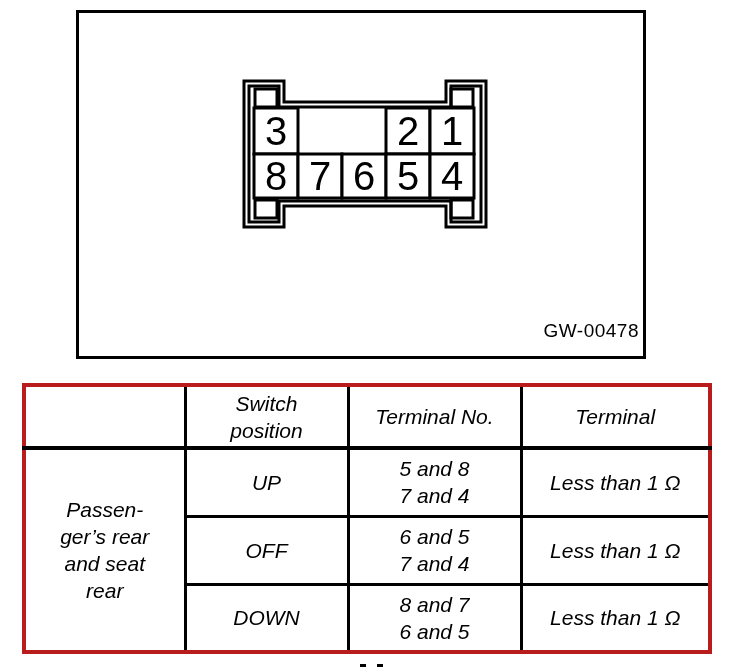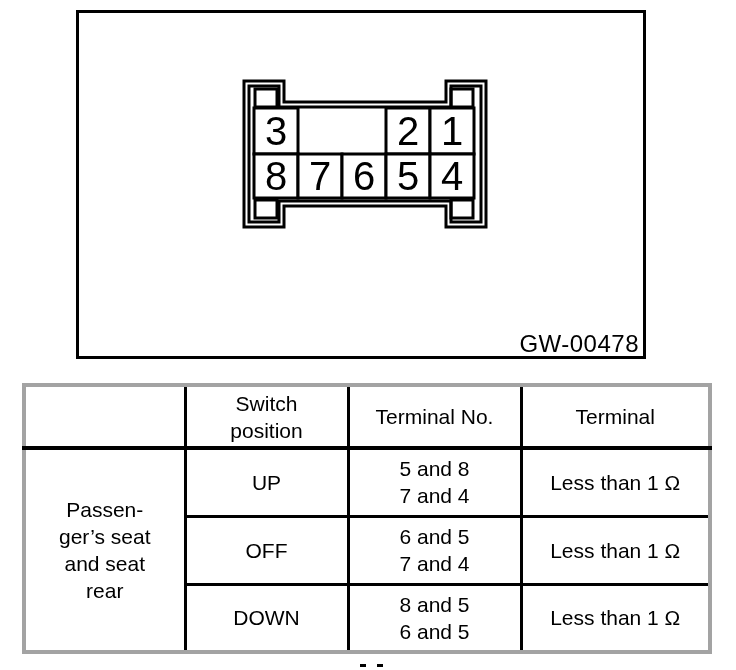--- a/index.html
+++ b/index.html
@@ -8,35 +8,35 @@
     font-family:"Liberation Sans", sans-serif;color:#000;
   }
 
   
   .figure-box{
     position:absolute;left:76px;top:10px;width:570px;height:349px;
     border:3px solid #000;box-sizing:border-box;background:#fff;
   }
   .connector-svg{position:absolute;left:0;top:0;}
   .figure-code{
-    position:absolute;right:4px;bottom:0;
-    font-size:24px;line-height:1;letter-spacing:0.5px;
+    position:absolute;right:4px;bottom:16px;
+    font-size:19px;line-height:1;letter-spacing:0.5px;
   }
 
   
   .spec-table{
     position:absolute;left:22px;top:383px;width:686px;
     border-collapse:collapse;table-layout:fixed;background:#fff;
   }
   .spec-table th,.spec-table td{
     border:3px solid #000;padding:0;margin:0;
     text-align:center;vertical-align:middle;
     font-size:21px;font-weight:normal;line-height:27px;
   }
-  .spec-table{border:4px solid #a3a3a3;}
+  .spec-table{border:4px solid #b91c1c;font-style:italic;}
   .spec-table thead th{border-bottom:4px solid #000;}
   .spec-table thead tr{height:63px;}
   .spec-table tbody tr{height:68px;}
   .rowgroup-cell{line-height:28px;}
   .two-line{line-height:27px;}
 
   
   .frag{position:absolute;width:6px;height:3px;background:#000;}
   .frag-a{left:360px;top:664px;}
   .frag-b{left:377px;top:664px;}
@@ -93,21 +93,21 @@
         <div>position</div>
       </th>
       <th>Terminal No.</th>
       <th>Terminal</th>
     </tr>
   </thead>
   <tbody>
     <tr>
       <td class="rowgroup-cell" rowspan="3">
         <div>Passen-</div>
-        <div>ger’s seat</div>
+        <div>ger’s rear</div>
         <div>and seat</div>
         <div>rear</div>
       </td>
       <td>UP</td>
       <td class="two-line">
         <div>5 and 8</div>
         <div>7 and 4</div>
       </td>
       <td>Less than 1 Ω</td>
     </tr>
@@ -115,21 +115,21 @@
       <td>OFF</td>
       <td class="two-line">
         <div>6 and 5</div>
         <div>7 and 4</div>
       </td>
       <td>Less than 1 Ω</td>
     </tr>
     <tr>
       <td>DOWN</td>
       <td class="two-line">
-        <div>8 and 5</div>
+        <div>8 and 7</div>
         <div>6 and 5</div>
       </td>
       <td>Less than 1 Ω</td>
     </tr>
   </tbody>
 </table>
 
 <div class="frag frag-a"></div>
 <div class="frag frag-b"></div>
 

